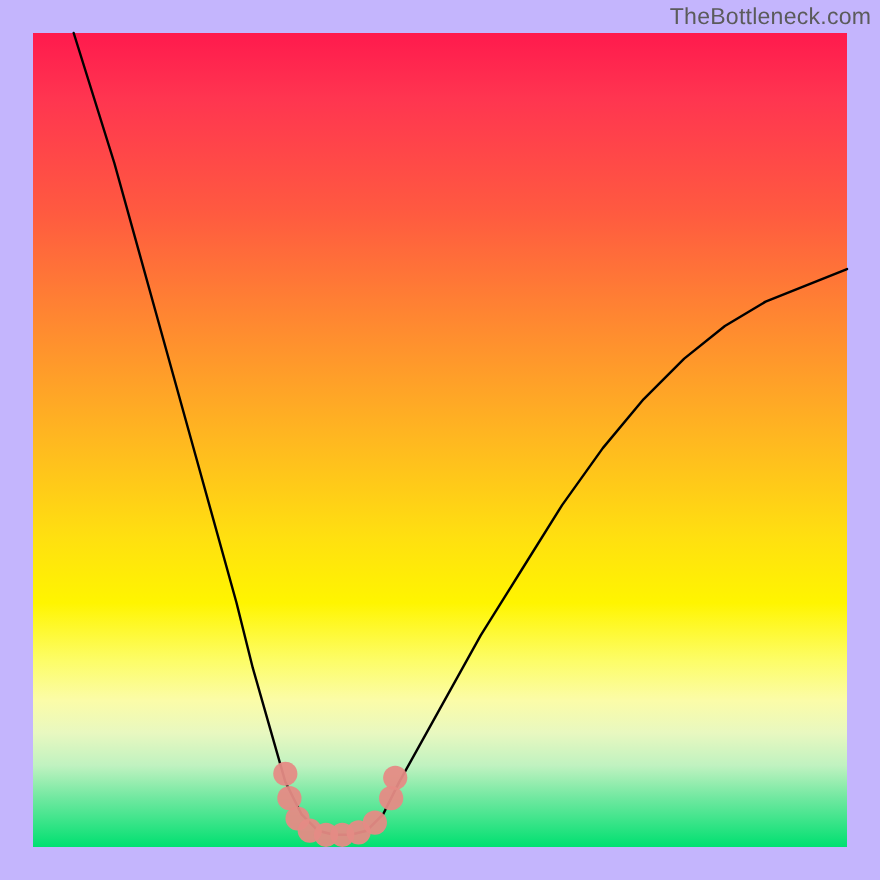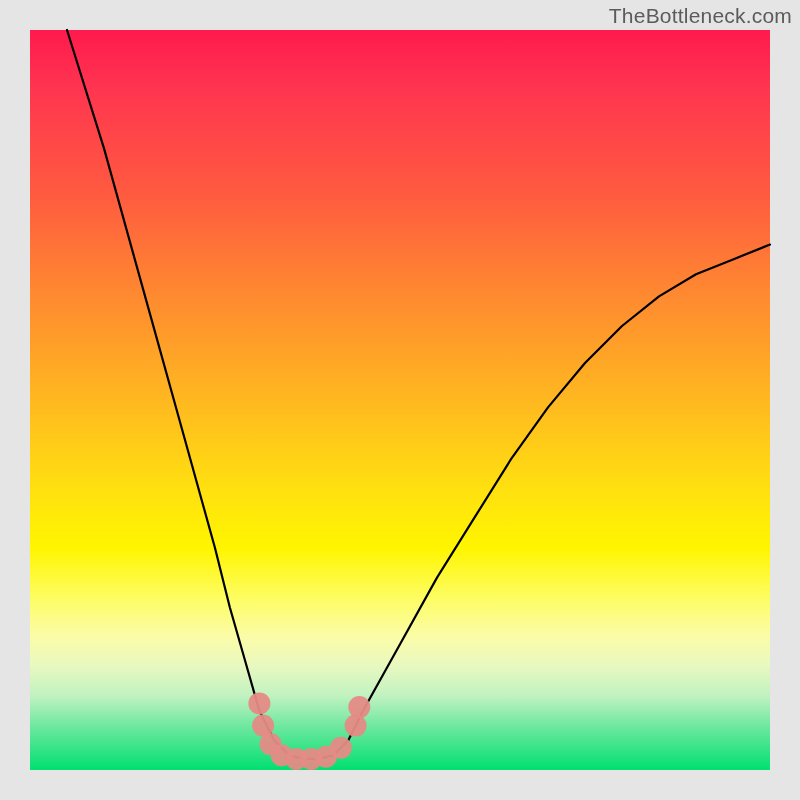--- a/index.html
+++ b/index.html
@@ -10,21 +10,21 @@
     overflow: hidden;
     background: #000;
     font-family: Arial, Helvetica, sans-serif;
   }
   .frame {
     position: absolute;
     left: 0;
     top: 0;
     width: 800px;
     height: 800px;
-    background: #e5e5e5;
+    background: #c4b5fd;
   }
   .plot {
     position: absolute;
     left: 30px;
     top: 30px;
     width: 740px;
     height: 740px;
     background: linear-gradient(
       to bottom,
       #ff1a4d 0%,

